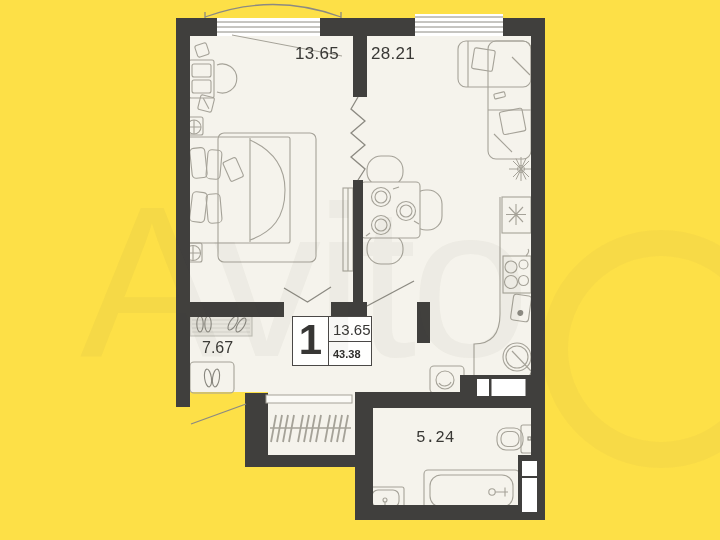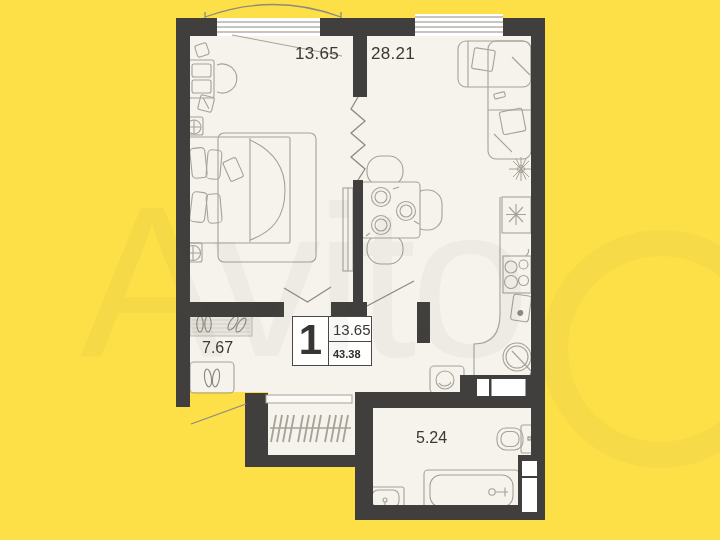--- a/index.html
+++ b/index.html
@@ -262,21 +262,21 @@
     <path d="M191,424 L246,404"></path>
     <path d="M358,97 L351,109 L365,121 L351,133 L365,145 L351,157 L365,169 L358,180"></path>
     <rect x="266" y="395" width="86" height="8" fill="#fbfaf6" stroke="#a5a298" stroke-width="1"></rect>
   </g>
   <path d="M232,35 L342,56" stroke="#a5a298" stroke-width="1" fill="none"></path>
 </svg>
 
 <div class="lbl area-lbl" style="left:295px;top:44px;">13.65</div>
 <div class="lbl area-lbl" style="left:371px;top:44px;">28.21</div>
 <div class="lbl area-lbl-sm" style="left:202px;top:339px;">7.67</div>
-<div class="lbl area-lbl-sm" style="left:416px;top:429px;">5.24</div>
+<div class="lbl area-lbl-sm" style="left:416px;top:429px;font-family:Liberation Mono, monospace;">5.24</div>
 
 <div id="unit-box">
   <div id="unit-rooms">1</div>
   <div id="unit-col">
     <div id="unit-living">13.65</div>
     <div id="unit-total">43.38</div>
   </div>
 </div>
 
 <div id="wm-text">Avito</div>

